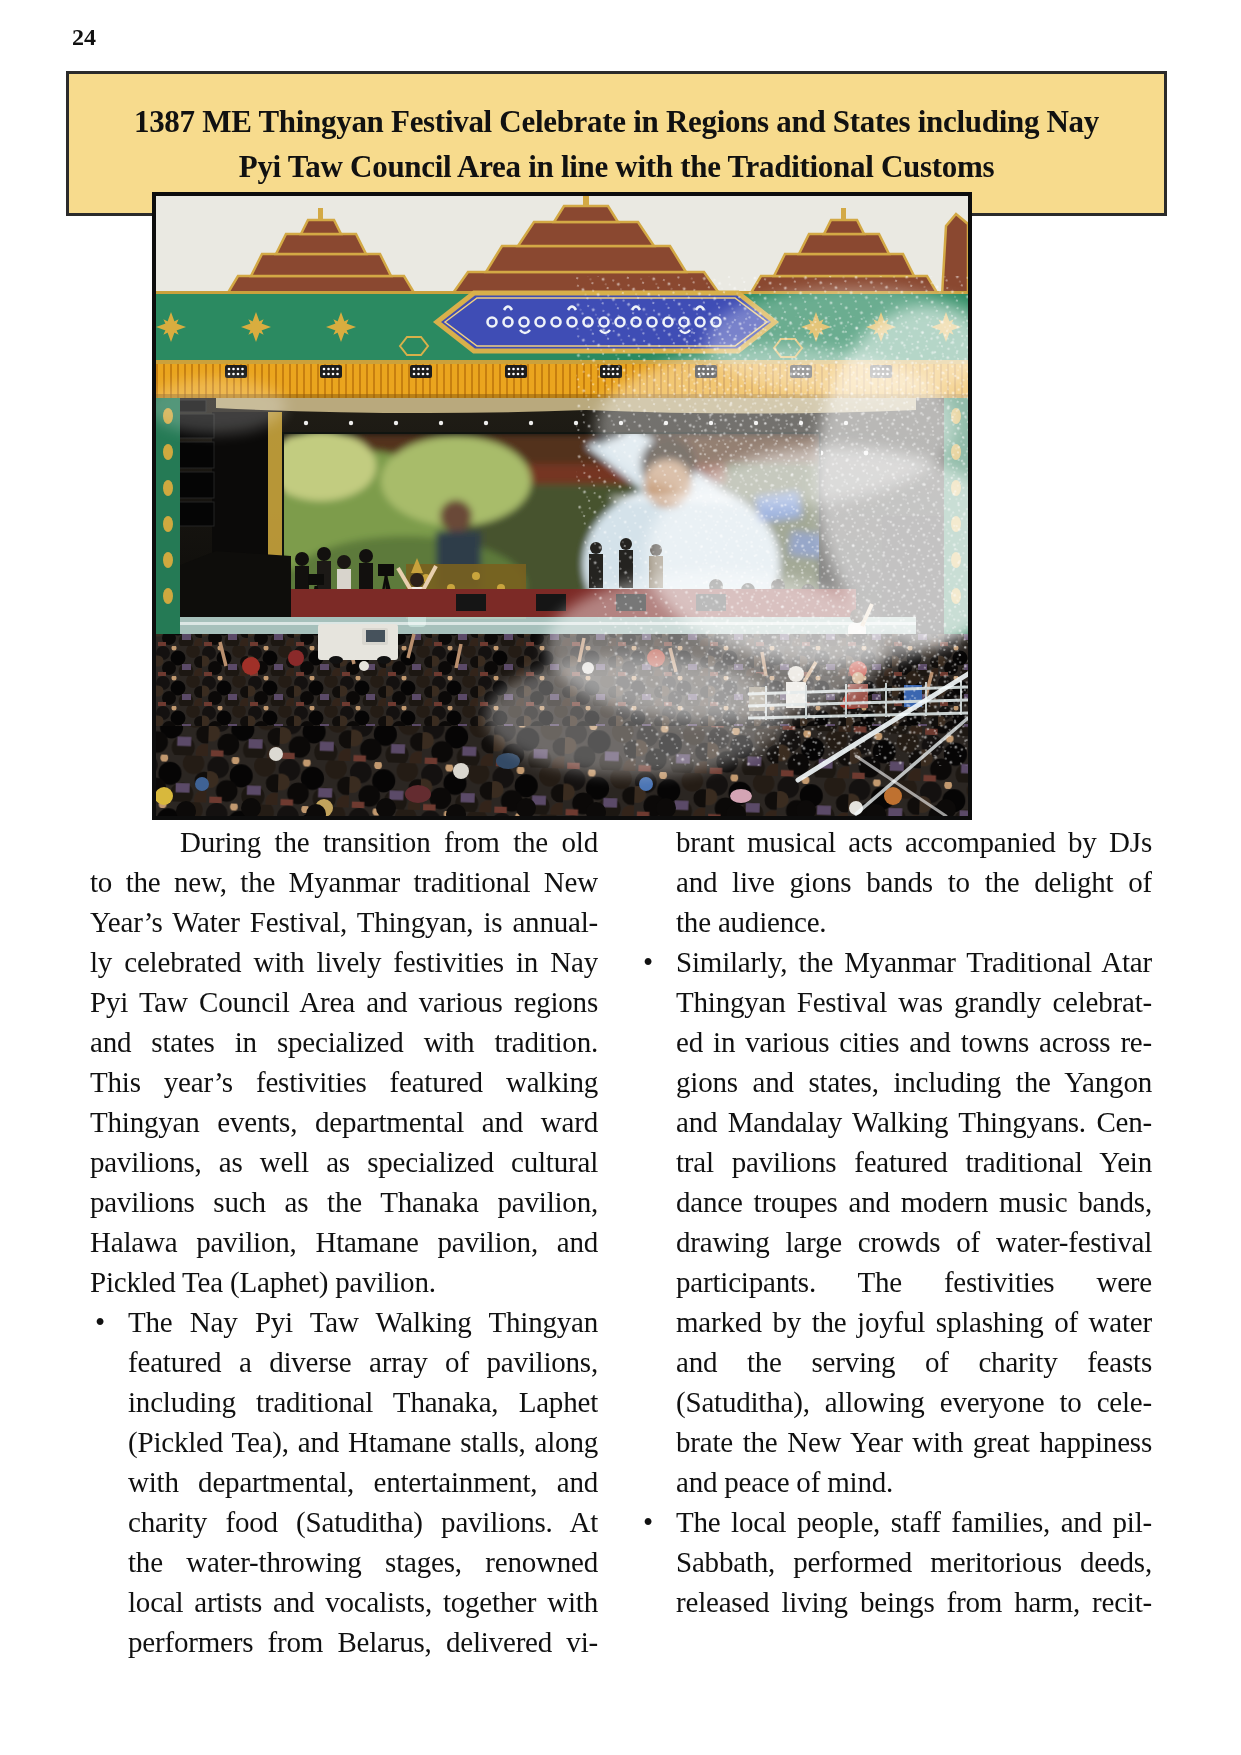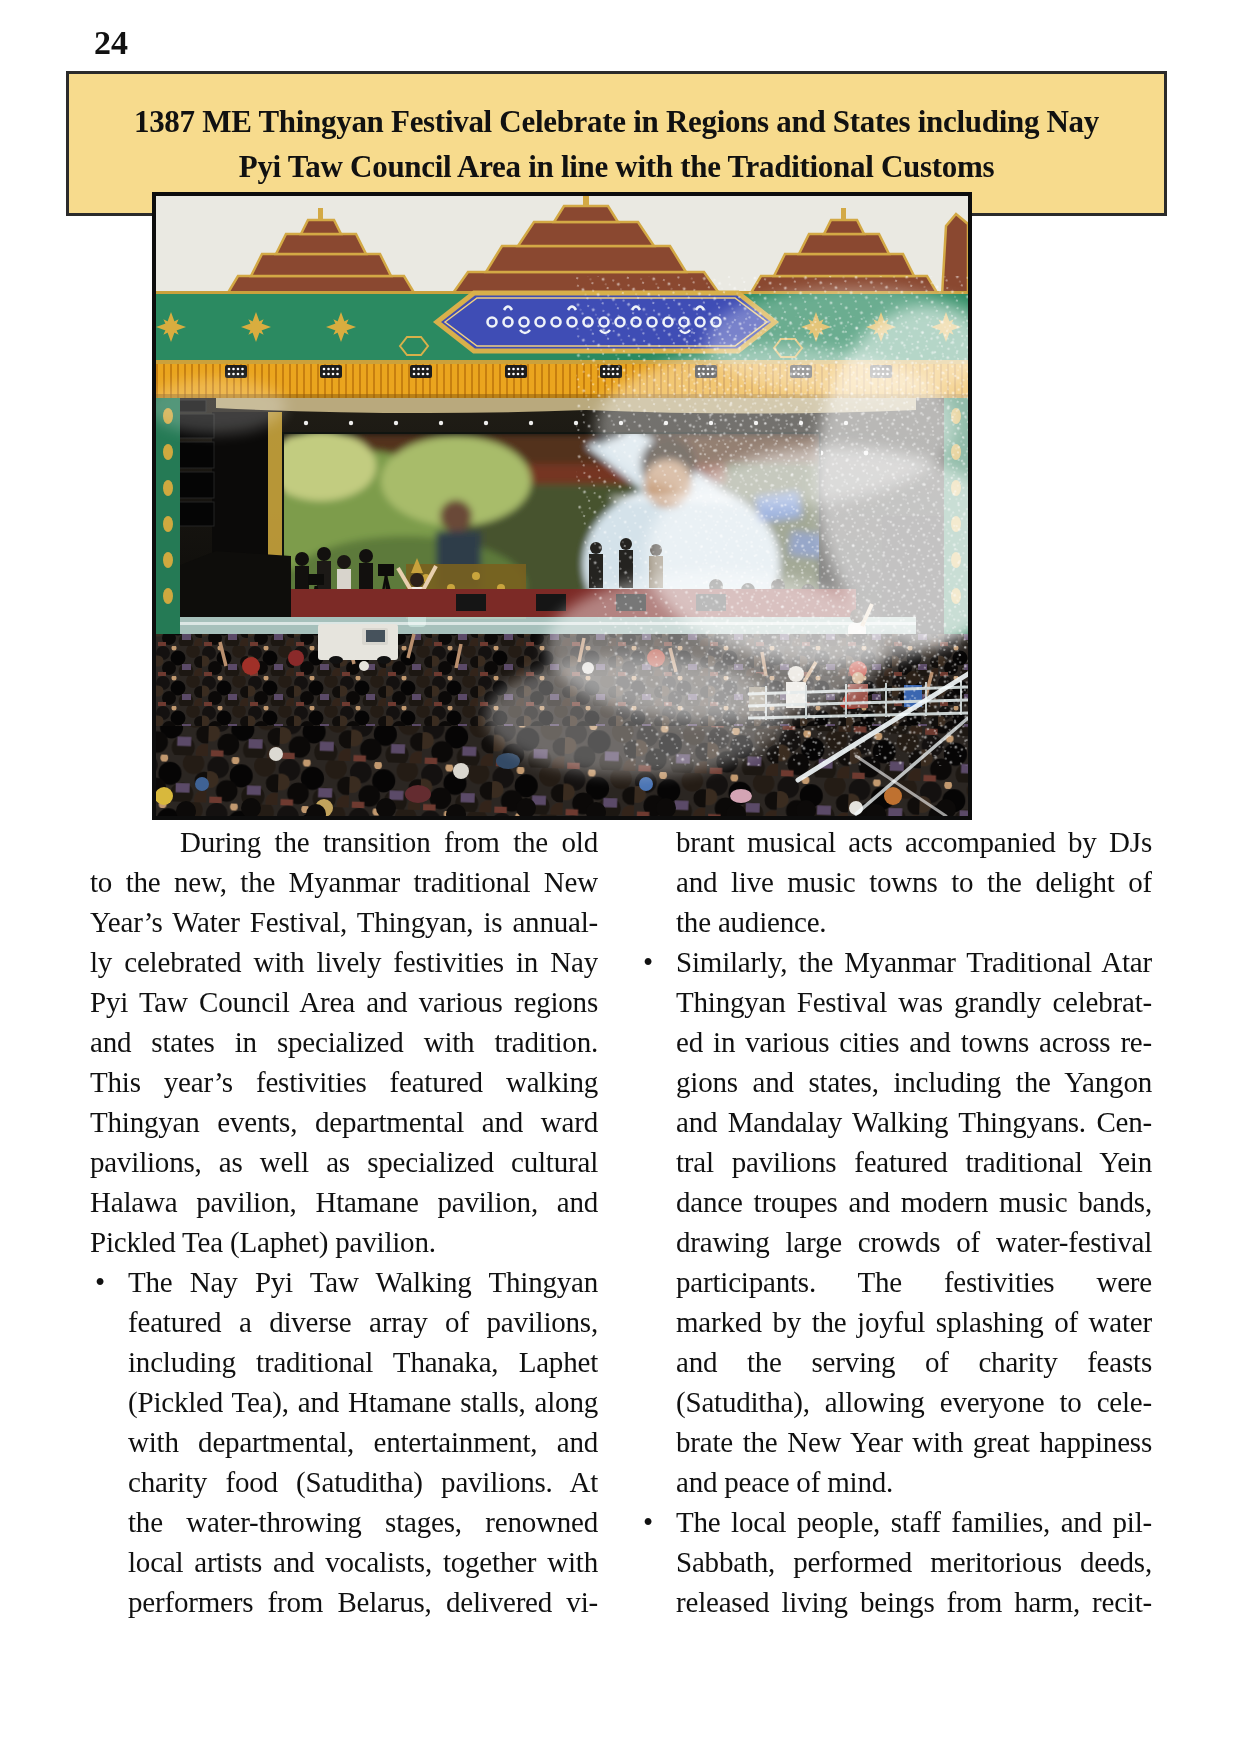--- a/index.html
+++ b/index.html
@@ -1,18 +1,18 @@
 <!DOCTYPE html>
 <html><head>
 <meta charset="utf-8">
 <style>
   html,body{margin:0;padding:0;background:#ffffff;}
   .page{position:relative;width:1241px;height:1755px;background:#ffffff;overflow:hidden;
         font-family:"Liberation Serif","DejaVu Serif",serif;color:#111;}
-  .page-number{position:absolute;left:72px;top:24px;font-size:34px;font-weight:bold;margin-left:22px;}
+  .page-number{position:absolute;left:72px;top:24px;font-size:24px;font-weight:bold;}
   .title-banner{position:absolute;left:66px;top:71px;width:1101px;height:145px;
         background:#f7db8d;border:3px solid #2b2b2b;box-sizing:border-box;
         display:flex;align-items:center;justify-content:center;}
   .title-text{font-weight:bold;font-size:31px;line-height:45px;text-align:center;
         max-width:985px;letter-spacing:-0.3px;}
   .photo-frame{position:absolute;left:152px;top:192px;width:812px;height:620px;
         border:4px solid #0d0d0d;background:#eae9e2;}
   .photo-frame svg{display:block;}
   .col{position:absolute;top:822px;font-size:29px;letter-spacing:-0.2px;}
   .col-left{left:90px;width:508px;}
@@ -535,35 +535,36 @@
   <div class="col col-left">
       <div class="line p-first">During the transition from the old year</div>
       <div class="line p">to the new, the Myanmar traditional New</div>
       <div class="line p">Year’s Water Festival, Thingyan, is annual-</div>
       <div class="line p">ly celebrated with lively festivities in Nay</div>
       <div class="line p">Pyi Taw Council Area and various regions</div>
       <div class="line p">and states in specialized with tradition.</div>
       <div class="line p">This year’s festivities featured walking</div>
       <div class="line p">Thingyan events, departmental and ward</div>
       <div class="line p">pavilions, as well as specialized cultural</div>
+      <div class="line p">pavilions such as the Thanaka pavilion,</div>
       <div class="line p">Halawa pavilion, Htamane pavilion, and</div>
       <div class="line p-end">Pickled Tea (Laphet) pavilion.</div>
       <div class="line b-first">The Nay Pyi Taw Walking Thingyan</div>
       <div class="line b">featured a diverse array of pavilions,</div>
       <div class="line b">including traditional Thanaka, Laphet</div>
       <div class="line b">(Pickled Tea), and Htamane stalls, along</div>
       <div class="line b">with departmental, entertainment, and</div>
       <div class="line b">charity food (Satuditha) pavilions. At</div>
       <div class="line b">the water-throwing stages, renowned</div>
       <div class="line b">local artists and vocalists, together with</div>
       <div class="line b">performers from Belarus, delivered vi-</div>
     </div>
   <div class="col col-right">
       <div class="line b">brant musical acts accompanied by DJs</div>
-      <div class="line b">and live music towns to the delight of</div>
+      <div class="line b">and live gions bands to the delight of</div>
       <div class="line b-end">the audience.</div>
       <div class="line b-first">Similarly, the Myanmar Traditional Atar</div>
       <div class="line b">Thingyan Festival was grandly celebrat-</div>
       <div class="line b">ed in various cities and towns across re-</div>
       <div class="line b">gions and states, including the Yangon</div>
       <div class="line b">and Mandalay Walking Thingyans. Cen-</div>
       <div class="line b">tral pavilions featured traditional Yein</div>
       <div class="line b">dance troupes and modern music bands,</div>
       <div class="line b">drawing large crowds of water-festival</div>
       <div class="line b">participants. The festivities were</div>

